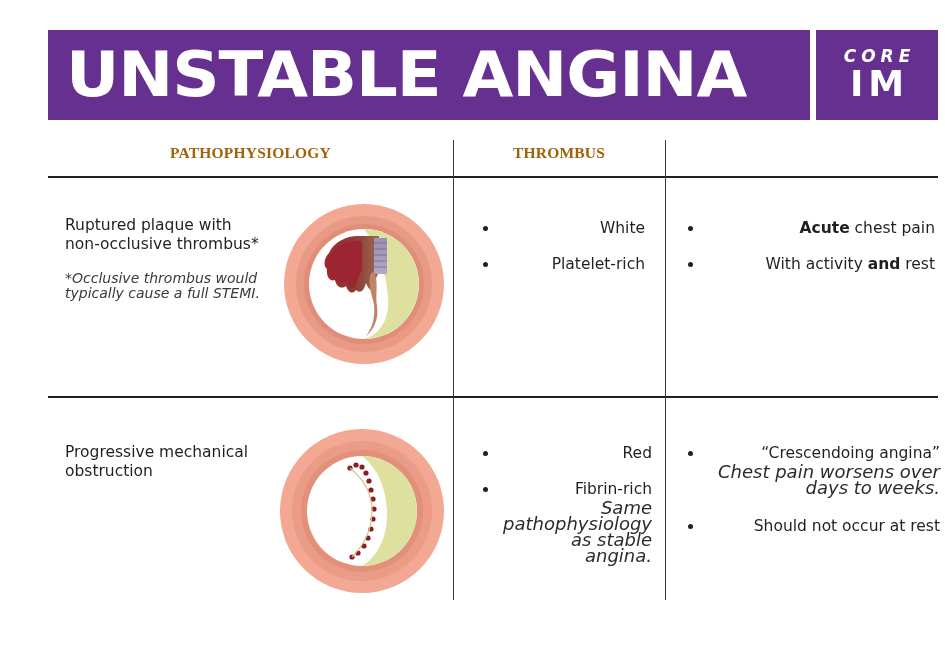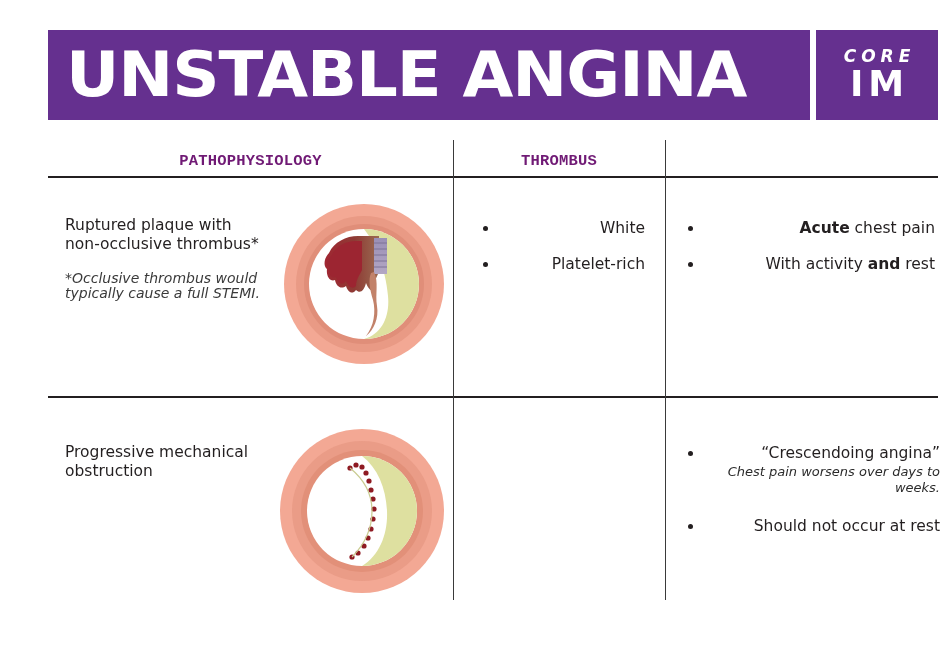--- a/index.html
+++ b/index.html
@@ -59,26 +59,26 @@
     letter-spacing:5px;
     line-height:38px;
     padding-left:5px;
   }
 
   
   .col-headers{
     position:absolute;left:28px;top:140px;width:890px;height:36px;
   }
   .col-head{
-    position:absolute;top:12px;
-    font-family:Liberation Mono, monospace;
+    position:absolute;top:4px;
+    font-family:Liberation Serif, serif;
     font-weight:bold;
     font-size:15.5px;
     letter-spacing:.2px;
-    color:#701a75;
+    color:#a16207;
     text-align:center;
     white-space:nowrap;
   }
   .ch-patho{left:0;width:405px;}
   .ch-thromb{left:405px;width:212px;text-align:center;}
   .ch-chest{left:617px;width:273px;}
 
   .head-rule{
     position:absolute;left:28px;top:176px;width:890px;height:2px;
     background:#231f20;
@@ -129,21 +129,21 @@
   ul.bullets li::before{
     content:"";
     position:absolute;left:3px;top:8px;
     width:5px;height:5px;border-radius:50%;
     background:#231f20;
   }
   ul.bullets li b{font-weight:bold;}
   .sub-italic{
     display:block;
     font-style:italic;
-    font-size:13px;
+    font-size:18px;
     line-height:16px;
     color:#2b2b2b;
     margin-top:1px;
   }
 
   
   .artery{position:absolute;}
 </style>
 </head>
 <body>
@@ -266,20 +266,29 @@
         <circle cx="94" cy="115" r="2.6"></circle>
         <circle cx="90" cy="123" r="2.6"></circle>
         <circle cx="84" cy="130" r="2.6"></circle>
         <circle cx="78" cy="134" r="2.6"></circle>
       </g>
 
       <path d="M76,45 C92,58 98,72 98,88 C98,106 90,122 78,134" fill="none" stroke="#C9CB90" stroke-width="1.2"></path>
     </svg>
   </div>
 
+  <div class="cell" style="left:460px;top:443px;width:172px;">
+    <ul class="bullets">
+      <li>Red</li>
+      <li>
+        <span>Fibrin-rich</span>
+        <span class="sub-italic">Same pathophysiology as stable angina.</span>
+      </li>
+    </ul>
+  </div>
 
   <div class="cell" style="left:665px;top:443px;width:255px;">
     <ul class="bullets">
       <li>
         <span>“Crescendoing angina”</span>
         <span class="sub-italic">Chest pain worsens over days to weeks.</span>
       </li>
       <li style="margin-top:20px;">Should not occur at rest</li>
     </ul>
   </div>

